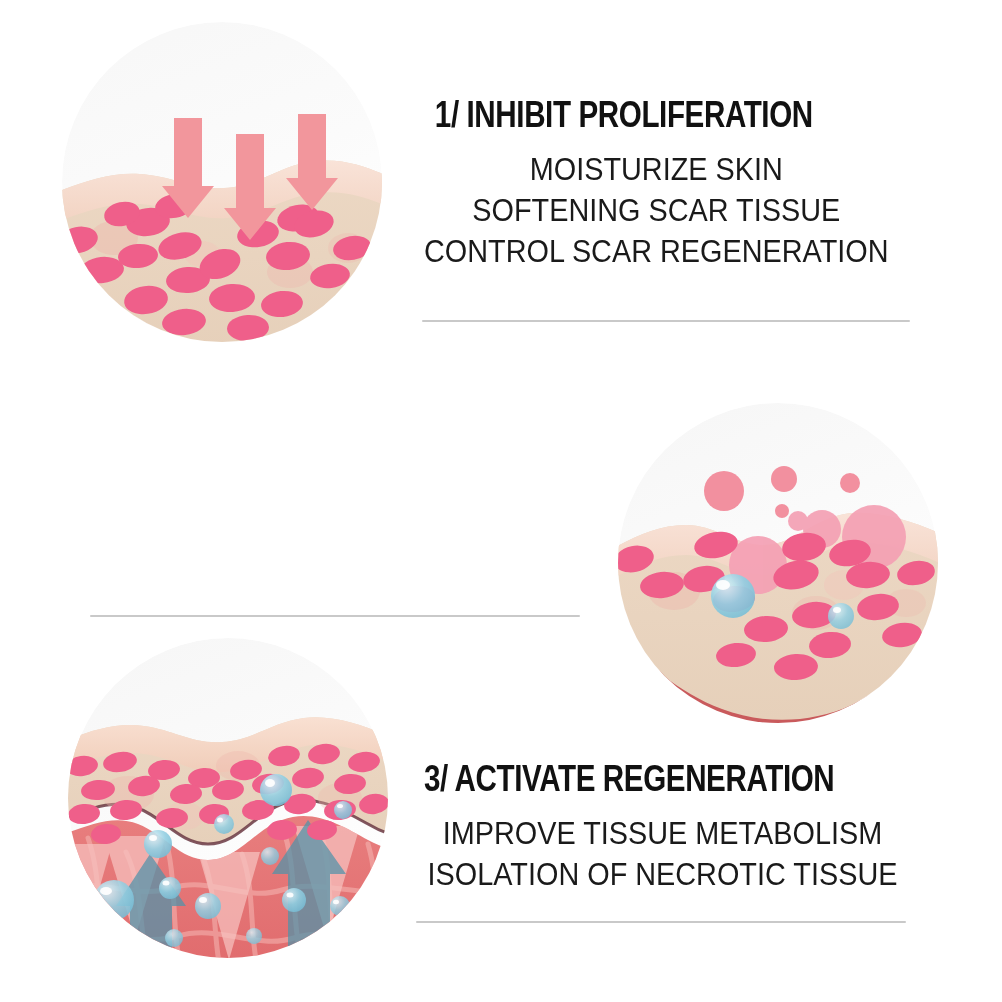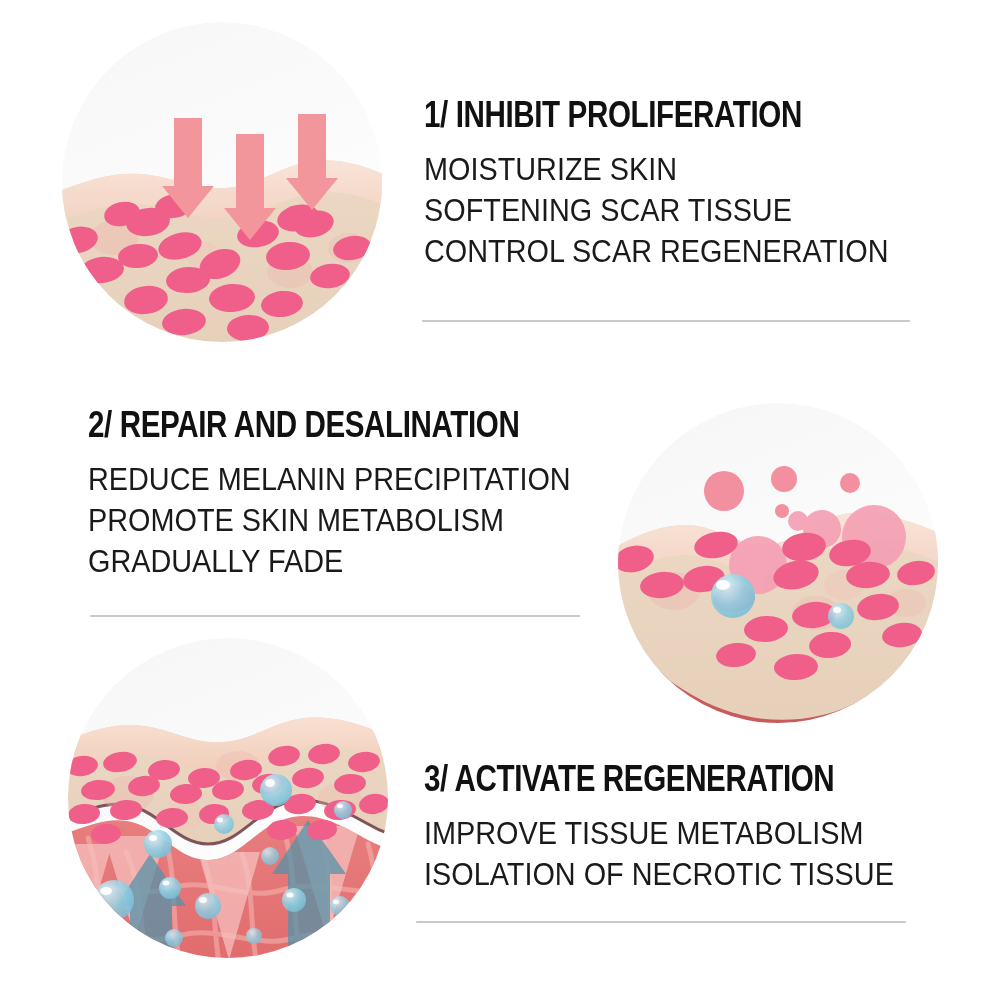--- a/index.html
+++ b/index.html
@@ -3,21 +3,21 @@
 <meta charset="utf-8">
 <style>
   html,body{margin:0;padding:0;}
   body{
     width:1002px;height:1002px;
     background:#ffffff;
     font-family:"Liberation Sans", sans-serif;
     overflow:hidden;
     position:relative;
   }
-  .page{position:relative;width:1002px;height:1002px;overflow:hidden;background:#fff;}
+  .page{position:relative;width:1002px;height:1002px;overflow:hidden;background:#fff;text-align:center;}
 
   
   .block{position:absolute;}
 
   .illus{position:absolute;width:320px;height:320px;}
   .illus svg{display:block;width:100%;height:100%;}
 
   .textcol{position:absolute;}
 
   .heading{
@@ -141,26 +141,20 @@
   </div>
 
   <div class="textcol block" id="text-1">
     <div class="heading">1/ INHIBIT PROLIFERATION</div>
     <div class="body-line">MOISTURIZE SKIN</div>
     <div class="body-line">SOFTENING SCAR TISSUE</div>
     <div class="body-line">CONTROL SCAR REGENERATION</div>
   </div>
   <div class="divider" id="div-1"></div>
 
-  <div class="textcol block" id="text-2">
-    <div class="heading">2/ REPAIR AND DESALINATION</div>
-    <div class="body-line">REDUCE MELANIN PRECIPITATION</div>
-    <div class="body-line">PROMOTE SKIN METABOLISM</div>
-    <div class="body-line">GRADUALLY FADE</div>
-  </div>
 
   <div class="illus block" id="illus-2">
     <svg viewBox="0 0 320 320" xmlns="http://www.w3.org/2000/svg">
       <defs>
         <clipPath id="c2">
             <circle cx="160" cy="160" r="160"></circle>
           </clipPath>
         <linearGradient id="bg2" x1="0" y1="0" x2="0.4" y2="1">
           <stop offset="0%" stop-color="#f6f6f6"></stop>
           <stop offset="60%" stop-color="#fbfbfb"></stop>

